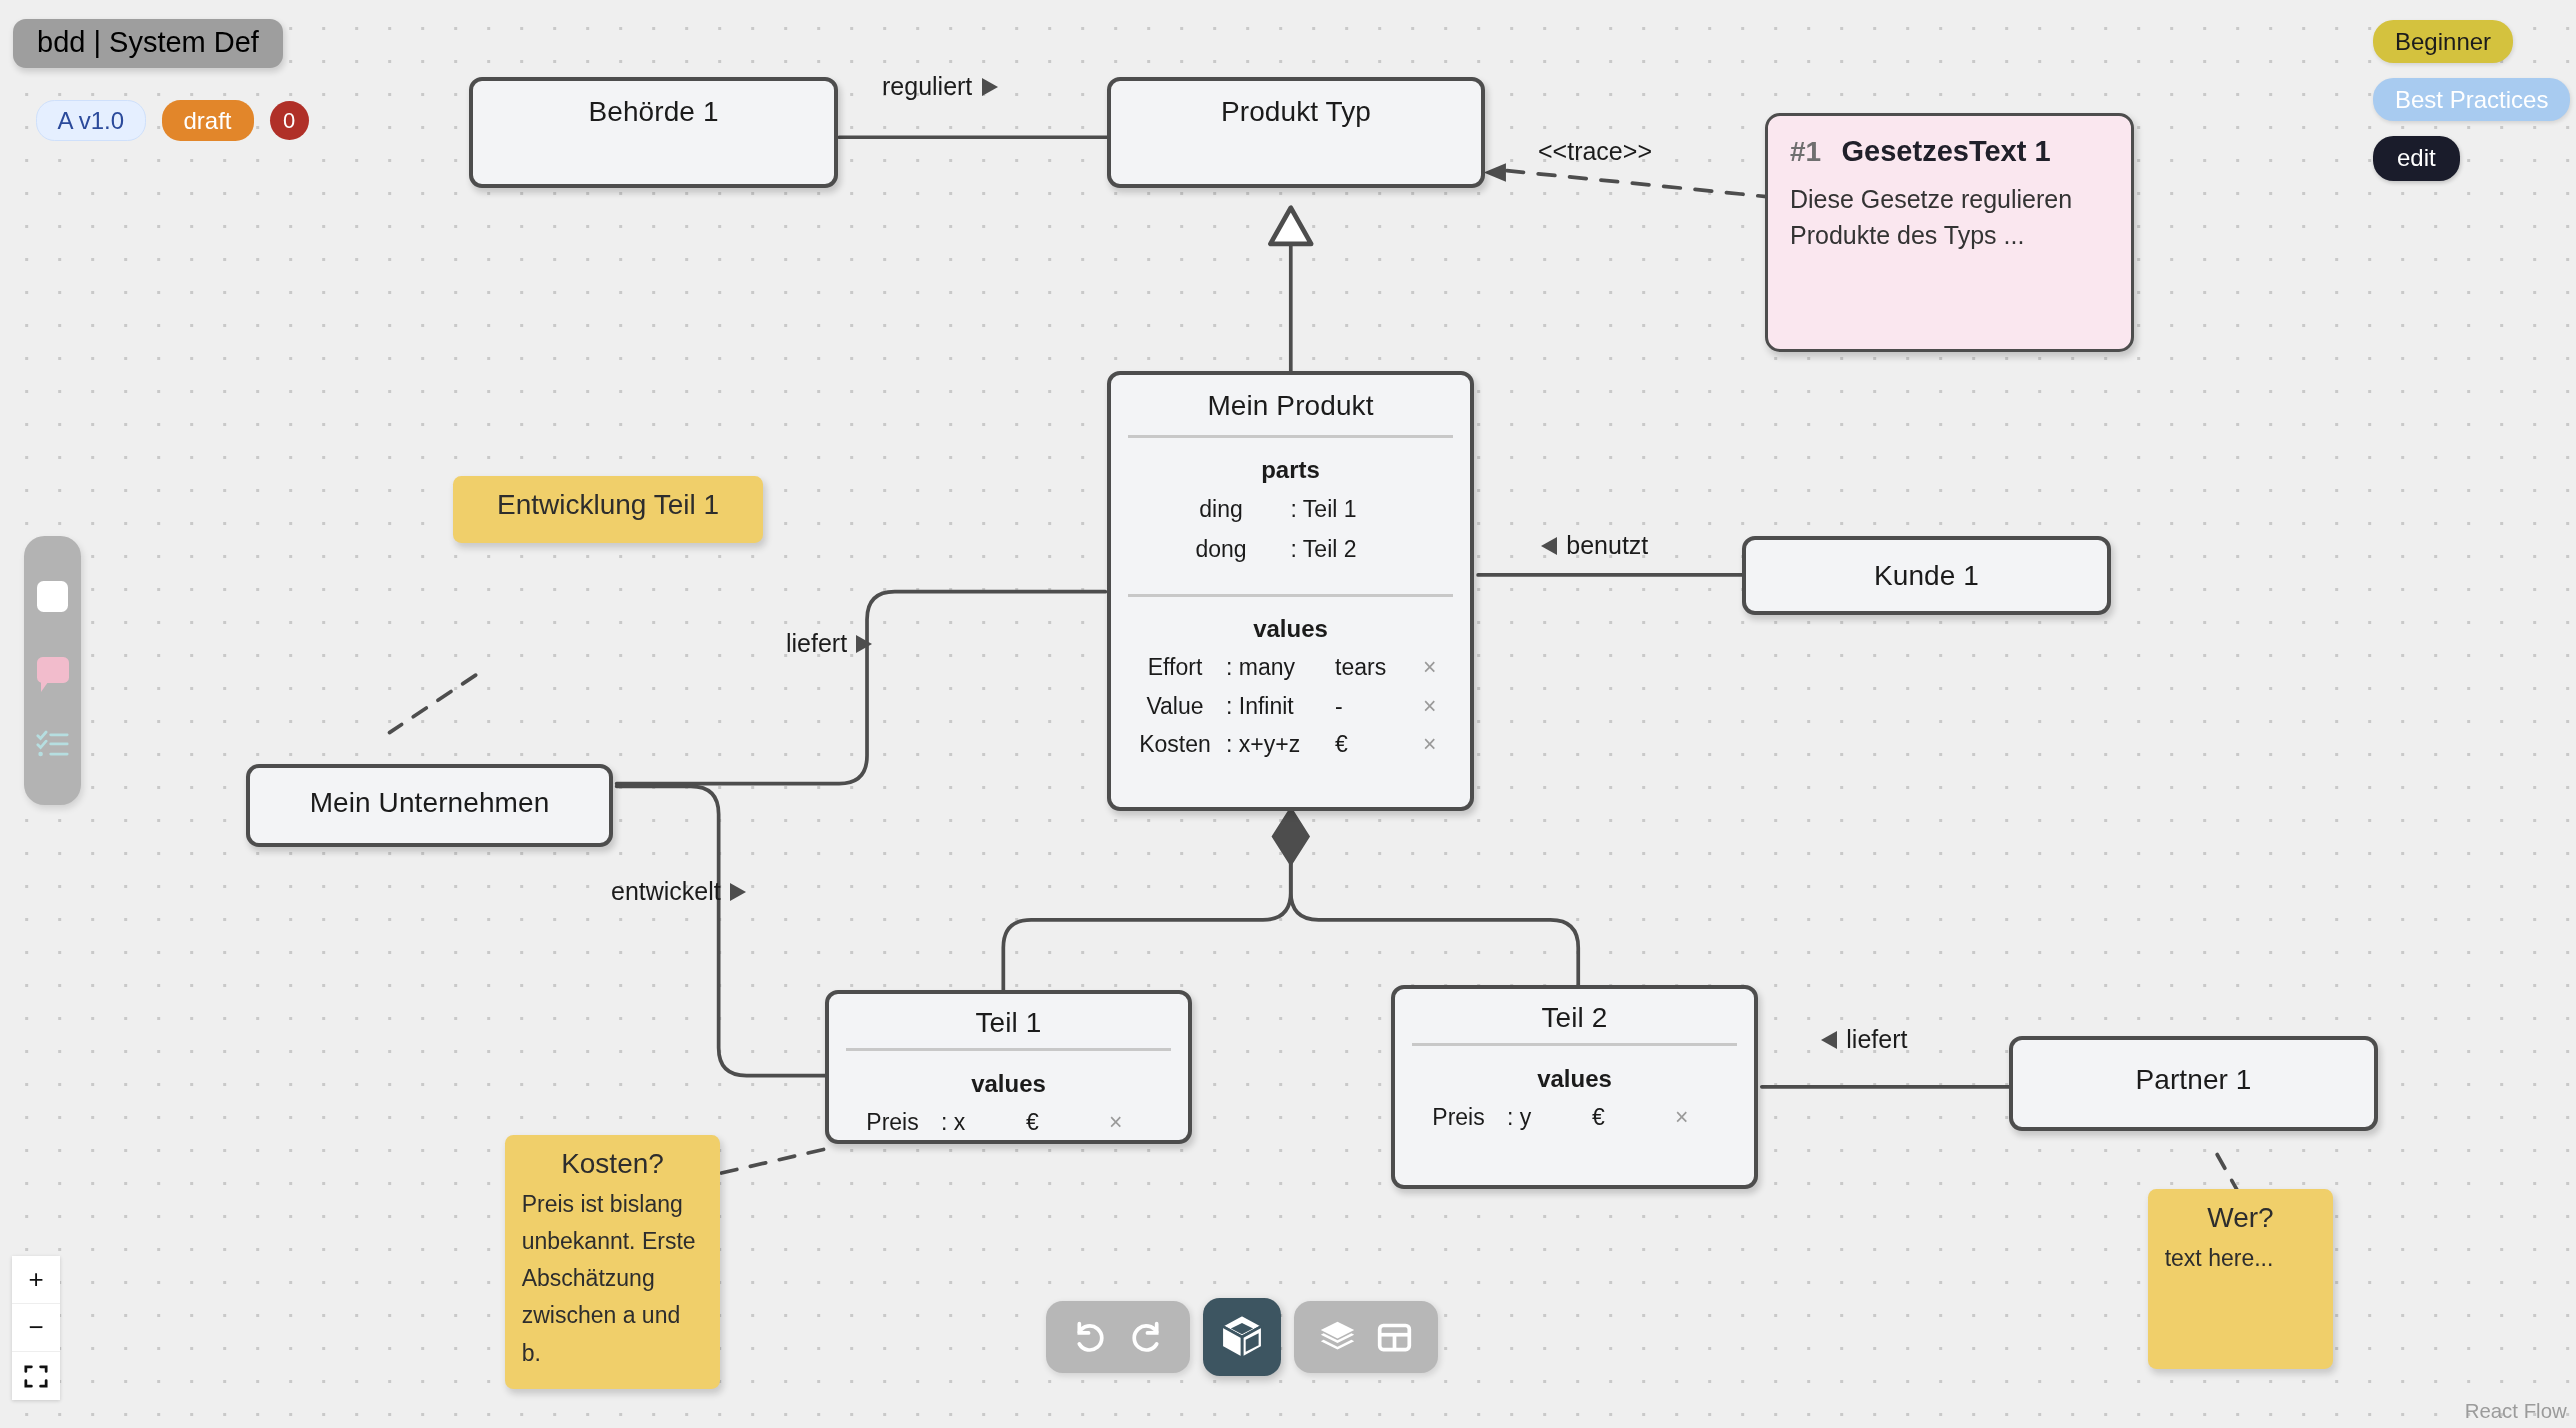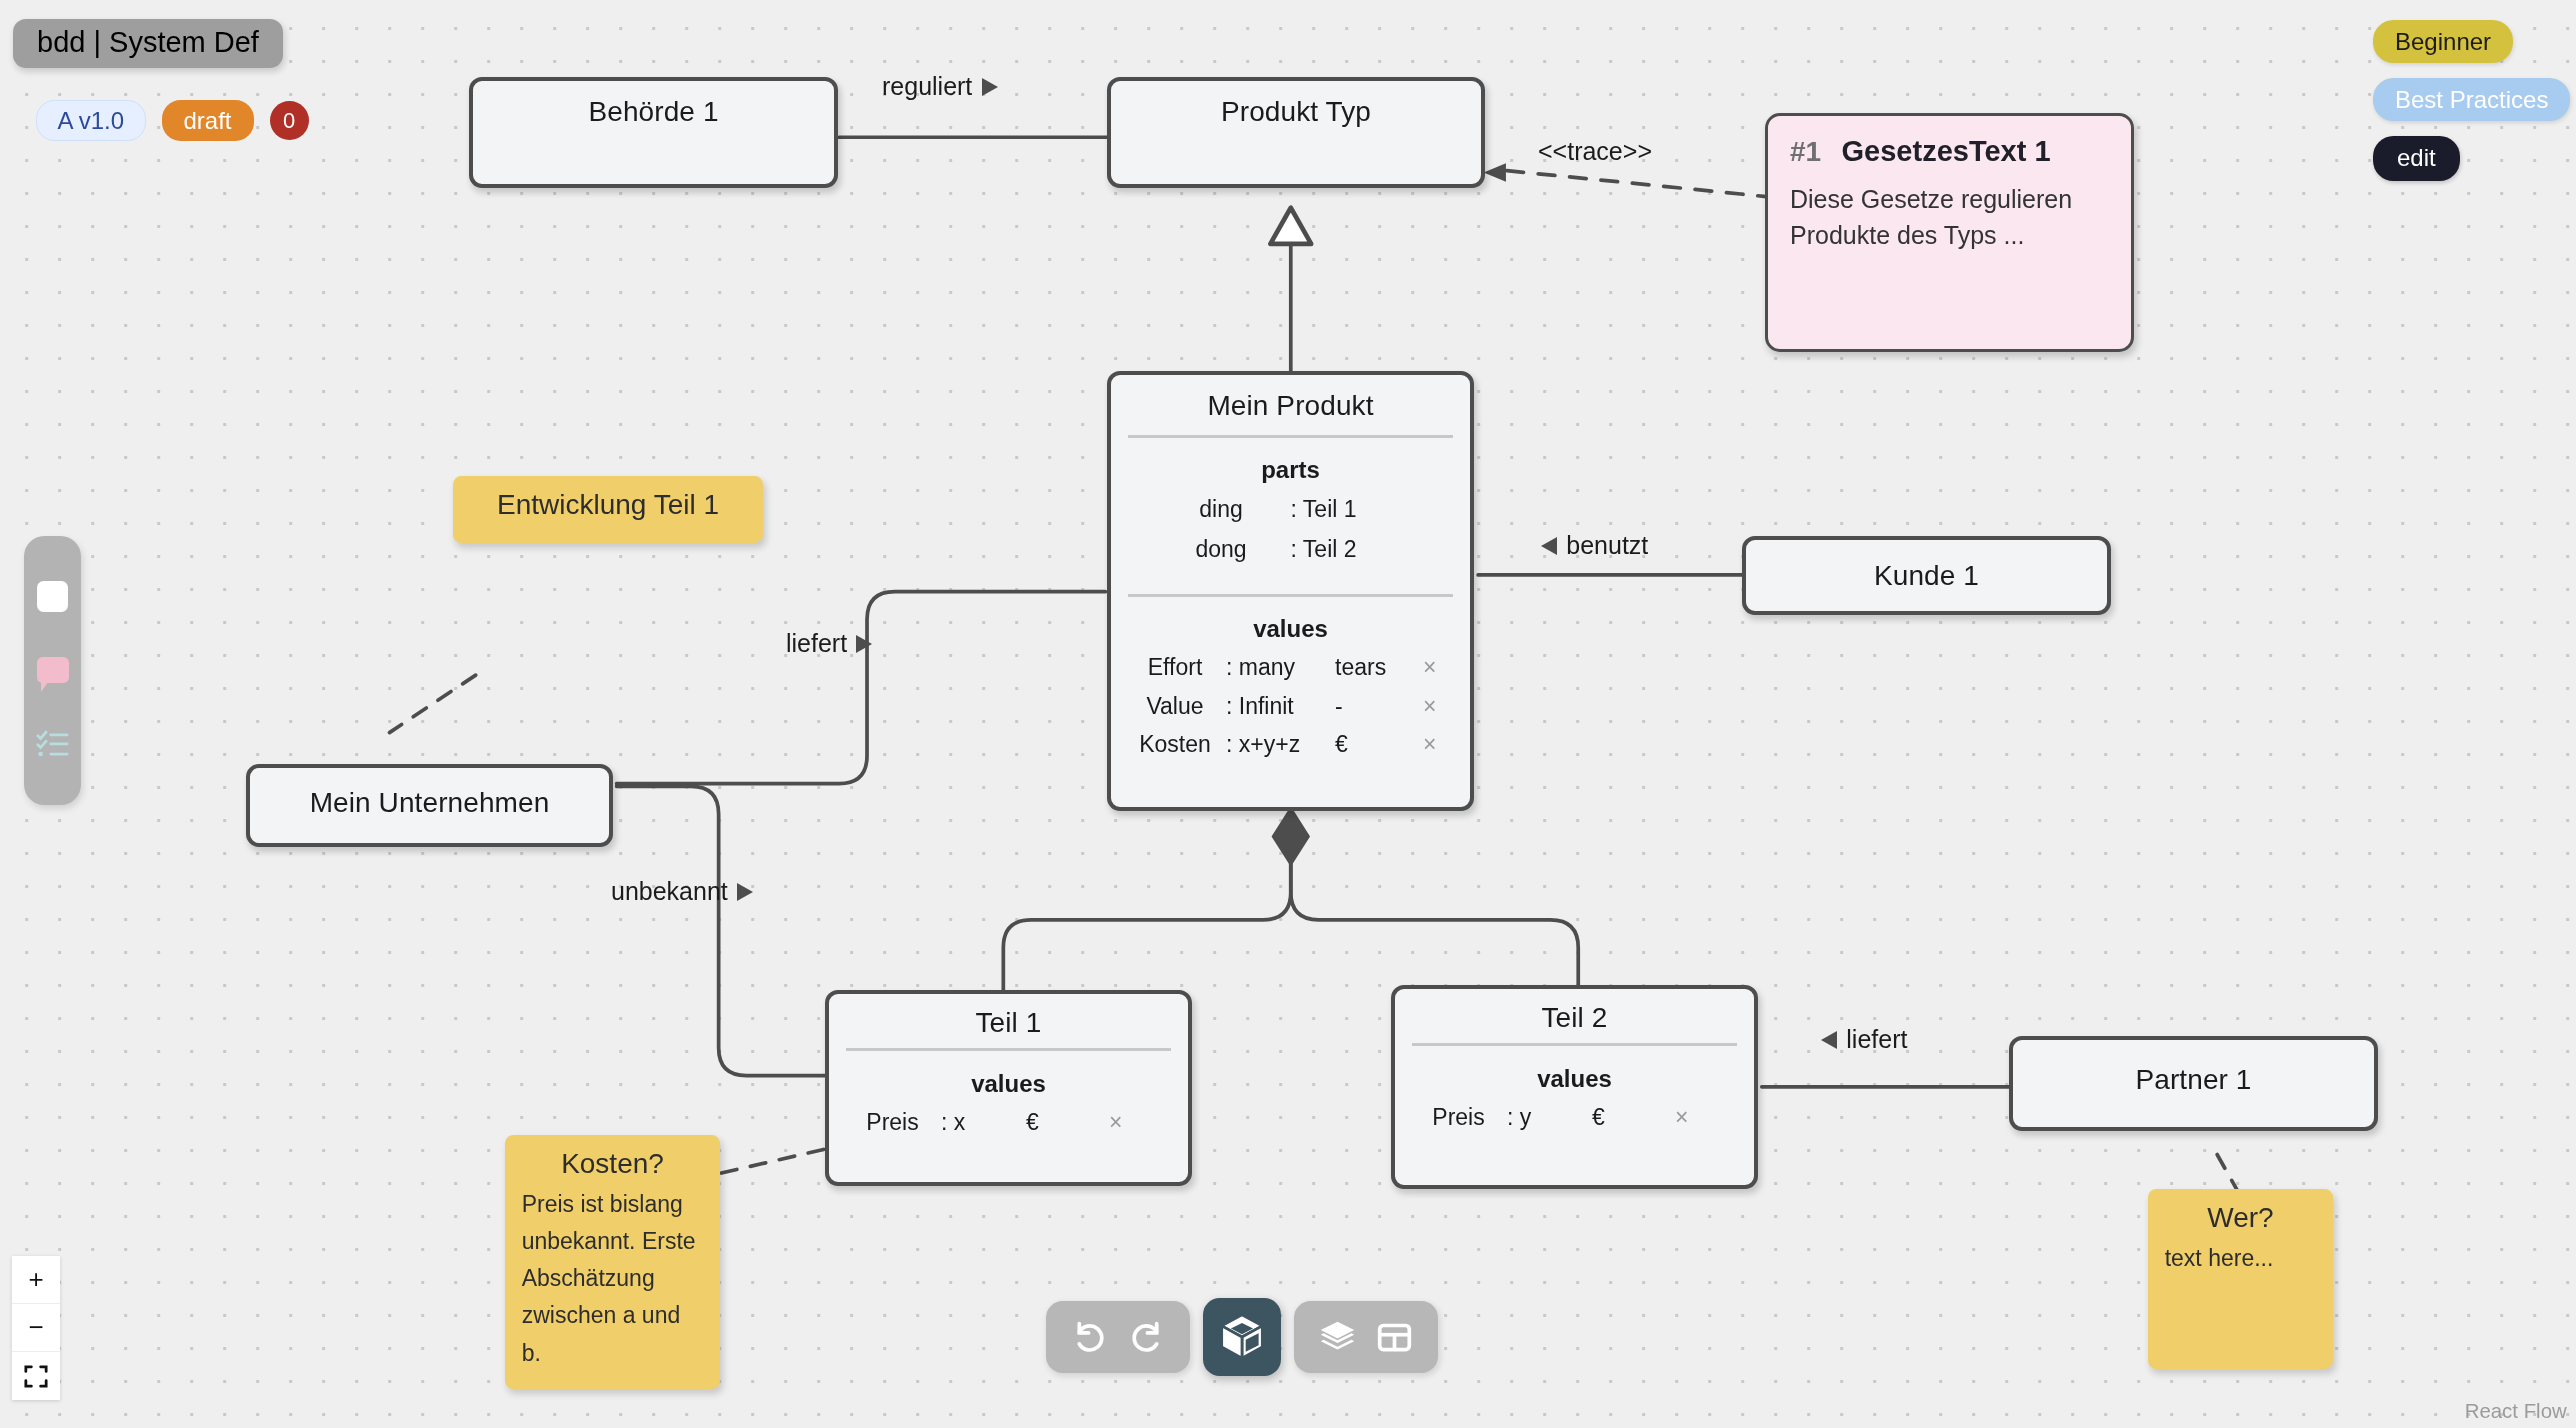--- a/index.html
+++ b/index.html
@@ -323,21 +323,21 @@
   </div>
 
   <div class="node" style="left:1742px; top:536px; width:369px; height:79px;">
     <div class="title" style="padding-top:20.4px;">Kunde 1</div>
   </div>
 
   <div class="node" style="left:246px; top:764px; width:367px; height:83px;">
     <div class="title" style="padding-top:18.5px;">Mein Unternehmen</div>
   </div>
 
-  <div class="node" style="left:825px; top:990px; width:367px; height:196px;">
+  <div class="node" style="left:825px; top:990px; width:367px; height:154px;">
     <div class="title" style="padding:13px 9.3px 9.3px;">Teil 1</div>
     <div class="rule"></div>
     <div class="section-label">values</div>
     <div style="padding:0 15px;">
       <div class="attr-row">
         <span class="a-name" style="width:97px;">Preis</span>
         <span class="a-type" style="width:85px;">: x</span>
         <span class="a-unit" style="width:83px;">€</span>
         <span class="a-del">×</span>
       </div>
@@ -384,21 +384,21 @@
   <div class="elabel" style="left:1538px; top:137px;">
     <span>&lt;&lt;trace&gt;&gt;</span>
   </div>
 
   <div class="elabel" style="left:786px; top:629px;">
     <span>liefert</span>
     <span class="tri-r"></span>
   </div>
 
   <div class="elabel" style="left:611px; top:877px;">
-    <span>unbekannt</span>
+    <span>entwickelt</span>
     <span class="tri-r"></span>
   </div>
 
   <div class="elabel" style="left:1541px; top:531px;">
     <span class="tri-l"></span>
     <span>benutzt</span>
   </div>
 
   <div class="elabel" style="left:1821px; top:1025px;">
     <span class="tri-l"></span>

